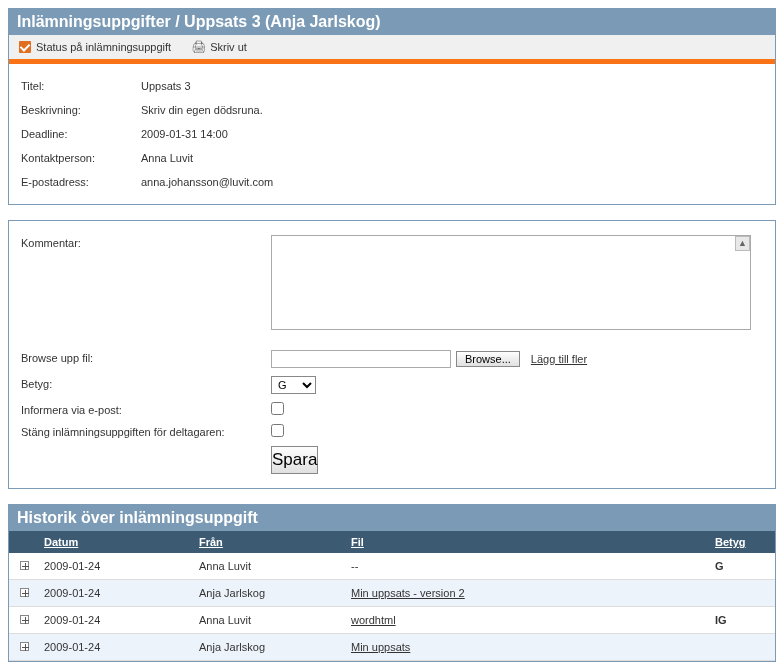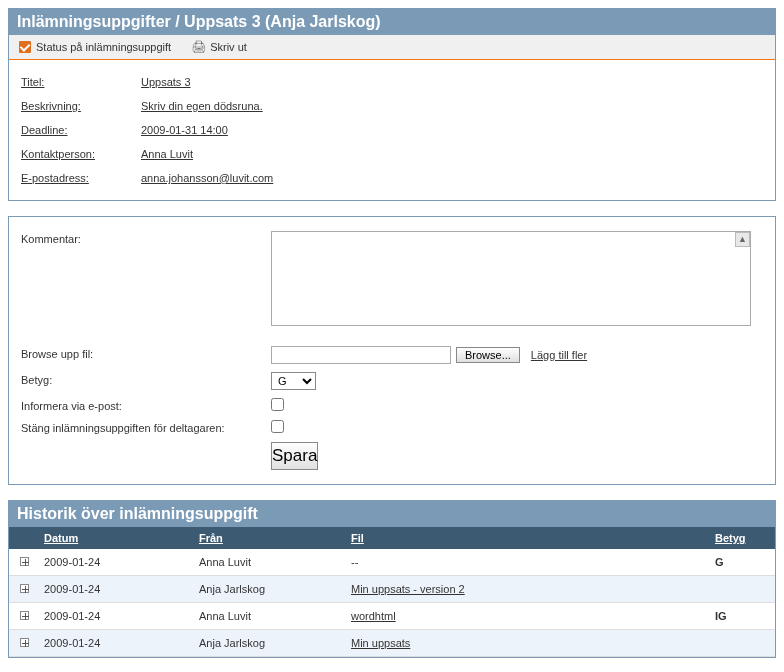--- a/index.html
+++ b/index.html
@@ -2,30 +2,30 @@
 <html><head>
   <meta charset="utf-8">
   <style>
     * { box-sizing: border-box; margin: 0; padding: 0; }
     body { font-family: Verdana, Arial, sans-serif; font-size: 11px; color: #333; background: #fff; padding: 8px; }
     
     .panel { border: 1px solid #7a9ab5; margin-bottom: 15px; }
     .panel-header { background: #7a9ab5; color: #fff; font-weight: bold; padding: 4px 8px; font-size: 16px; }
     .panel-body { background: #fff; }
     
-    .toolbar { background: #f0f0f0; border-bottom: 1px solid #f97316; padding: 6px 10px; display: flex; gap: 20px; }
+    .toolbar { background: #f0f0f0; border-bottom: 5px solid #f97316; padding: 6px 10px; display: flex; gap: 20px; }
     .toolbar-item { display: inline-flex; align-items: center; gap: 5px; cursor: pointer; color: #333; }
     
     .icon-status { width: 12px; height: 12px; background: #e07020; border-radius: 1px; display: inline-block; position: relative; }
     .icon-status::after { content: ''; position: absolute; top: 1px; left: 3px; width: 4px; height: 7px; border: solid #fff; border-width: 0 2px 2px 0; transform: rotate(45deg); }
     .icon-print { width: 14px; height: 12px; display: inline-block; position: relative; }
     .icon-print::before { content: '🖨'; font-size: 12px; line-height: 12px; color: #666; }
     
     .details { padding: 10px 12px; }
-    .details-row { display: flex; padding: 6px 0; text-decoration: underline; }
+    .details-row { display: flex; padding: 6px 0; }
     .details-label { width: 120px; flex-shrink: 0; }
     .details-value { flex: 1; }
     
     .form-section { padding: 10px 12px; }
     .form-row { display: flex; align-items: flex-start; padding: 4px 0; }
     .form-label { width: 250px; flex-shrink: 0; padding-top: 2px; }
     .form-control { flex: 1; display: flex; align-items: center; gap: 5px; }
     
     textarea { width: 480px; height: 95px; border: 1px solid #aaa; resize: none; font-family: inherit; padding: 2px; }
     .textarea-wrap { position: relative; display: inline-block; }

